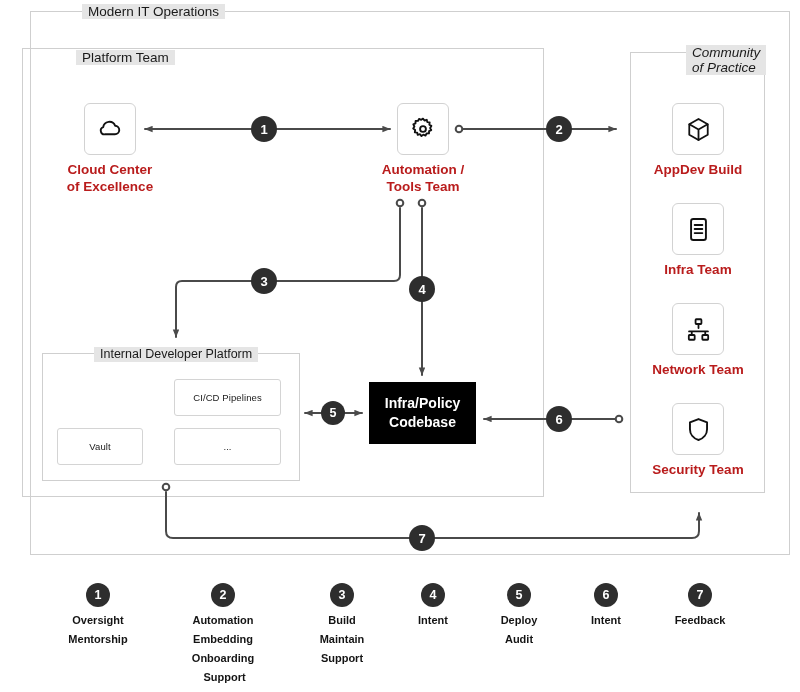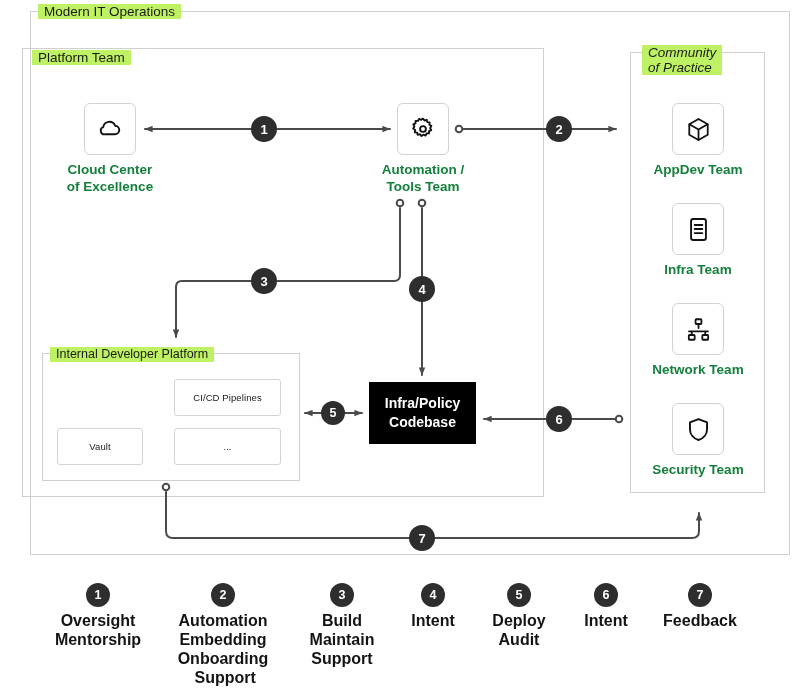--- a/index.html
+++ b/index.html
@@ -4,31 +4,31 @@
 <style>
   html,body{margin:0;padding:0;background:#ffffff;}
   body{width:800px;height:692px;position:relative;
        font-family:"Liberation Sans","DejaVu Sans",sans-serif;
        color:#1a1a1a;-webkit-font-smoothing:antialiased;}
 
   #stage{position:absolute;left:0;top:0;width:800px;height:692px;overflow:hidden;}
 
   
   .group{position:absolute;border:1px solid #cfcfcf;box-sizing:border-box;background:transparent;}
-  .group-label{position:absolute;background:#bef264;padding:0 6px;
-               font-size:12.5px;line-height:15px;color:#1a1a1a;white-space:pre;}
+  .group-label{position:absolute;background:#e5e5e5;padding:0 6px;
+               font-size:12.5px;line-height:15px;color:#1a1a1a;white-space:pre;margin-left:44px;}
   .group-label.big{font-size:13.5px;}
 
   
   .tile{position:absolute;box-sizing:border-box;border:1px solid #d2d2d2;border-radius:6px;
         background:#ffffff;display:flex;align-items:center;justify-content:center;}
   .tile svg{display:block;}
 
   .node-label{position:absolute;text-align:center;font-size:13.5px;line-height:17px;
-              color:#15803d;white-space:pre;font-weight:600;}
+              color:#b91c1c;white-space:pre;font-weight:600;}
 
   
   .idp-box{position:absolute;box-sizing:border-box;border:1px solid #d4d4d4;border-radius:3px;
            background:#fff;display:flex;align-items:center;justify-content:center;
            font-size:9.5px;line-height:12px;color:#1a1a1a;letter-spacing:.1px;}
 
   
   .codebox{position:absolute;background:#000000;color:#ffffff;display:flex;
            align-items:center;justify-content:center;text-align:center;
            font-size:14px;line-height:19px;font-weight:600;white-space:pre;}
@@ -40,21 +40,21 @@
   .badge{position:absolute;width:26px;height:26px;border-radius:50%;
          background:#2e2e2e;color:#fff;display:flex;align-items:center;justify-content:center;
          font-size:13px;font-weight:700;line-height:1;}
   .badge.sm{width:24px;height:24px;font-size:12.5px;}
 
   
   .legend-item{position:absolute;text-align:center;}
   .legend-badge{position:absolute;width:24px;height:24px;border-radius:50%;
                 background:#2e2e2e;color:#fff;display:flex;align-items:center;justify-content:center;
                 font-size:12.5px;font-weight:700;line-height:1;}
-  .legend-lines{position:absolute;font-size:16px;line-height:19px;color:#141414;
+  .legend-lines{position:absolute;font-size:11px;line-height:19px;color:#141414;
                 text-align:center;white-space:pre;font-weight:600;}
 </style>
 </head>
 <body>
 
 <div id="stage">
 
   <div class="group" style="left:30px;top:11px;width:760px;height:544px;"></div>
   <div class="group-label big" style="left:38px;top:4px;">Modern IT Operations</div>
 
@@ -90,21 +90,21 @@
 Tools Team</div>
 
   <div class="tile" style="left:672px;top:103px;width:52px;height:52px;">
     <span>
       <svg width="27" height="27" viewBox="0 0 24 24" fill="none" stroke="#111" stroke-width="1.6" stroke-linejoin="round" stroke-linecap="round">
         <path d="M12 2.6l8.2 4.7v9.4L12 21.4 3.8 16.7V7.3z"></path>
         <path d="M3.9 7.4L12 12l8.1-4.6M12 12v9.3"></path>
       </svg>
     </span>
   </div>
-  <div class="node-label" style="left:618px;top:161px;width:160px;">AppDev Team</div>
+  <div class="node-label" style="left:618px;top:161px;width:160px;">AppDev Build</div>
 
   <div class="tile" style="left:672px;top:203px;width:52px;height:52px;">
     <span>
       <svg width="27" height="27" viewBox="0 0 24 24" fill="none" stroke="#111" stroke-width="1.7" stroke-linejoin="round" stroke-linecap="round">
         <rect x="5.4" y="2.6" width="13.2" height="18.8" rx="2"></rect>
         <path d="M8.6 8h6.8M8.6 11.6h6.8M8.6 15.2h6.8"></path>
       </svg>
     </span>
   </div>
   <div class="node-label" style="left:618px;top:261px;width:160px;">Infra Team</div>

